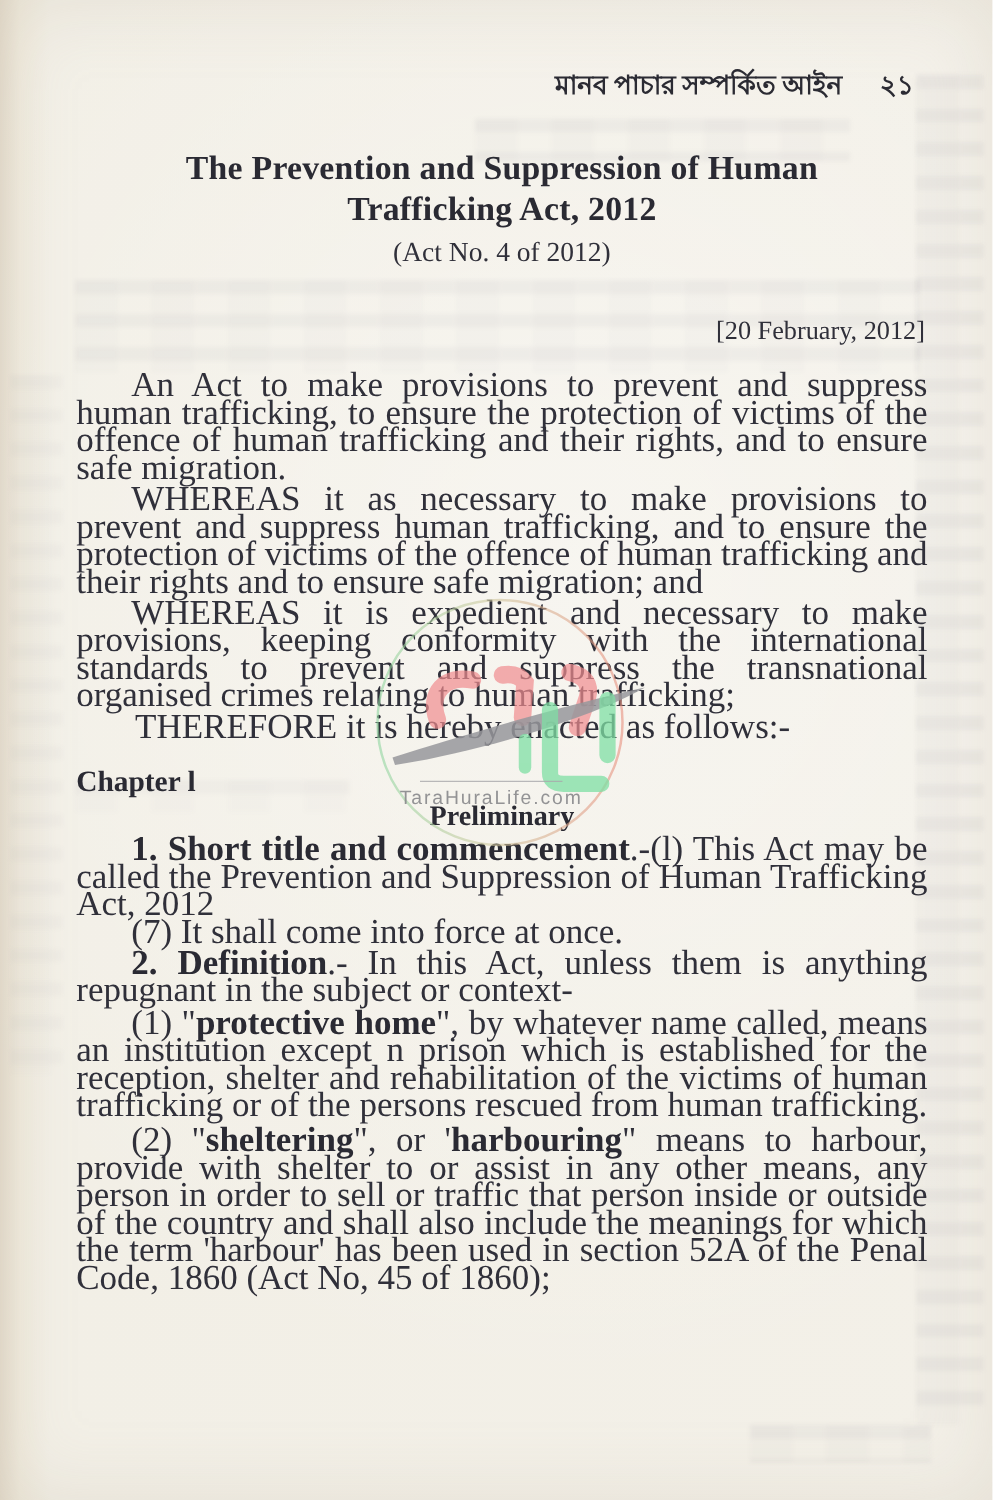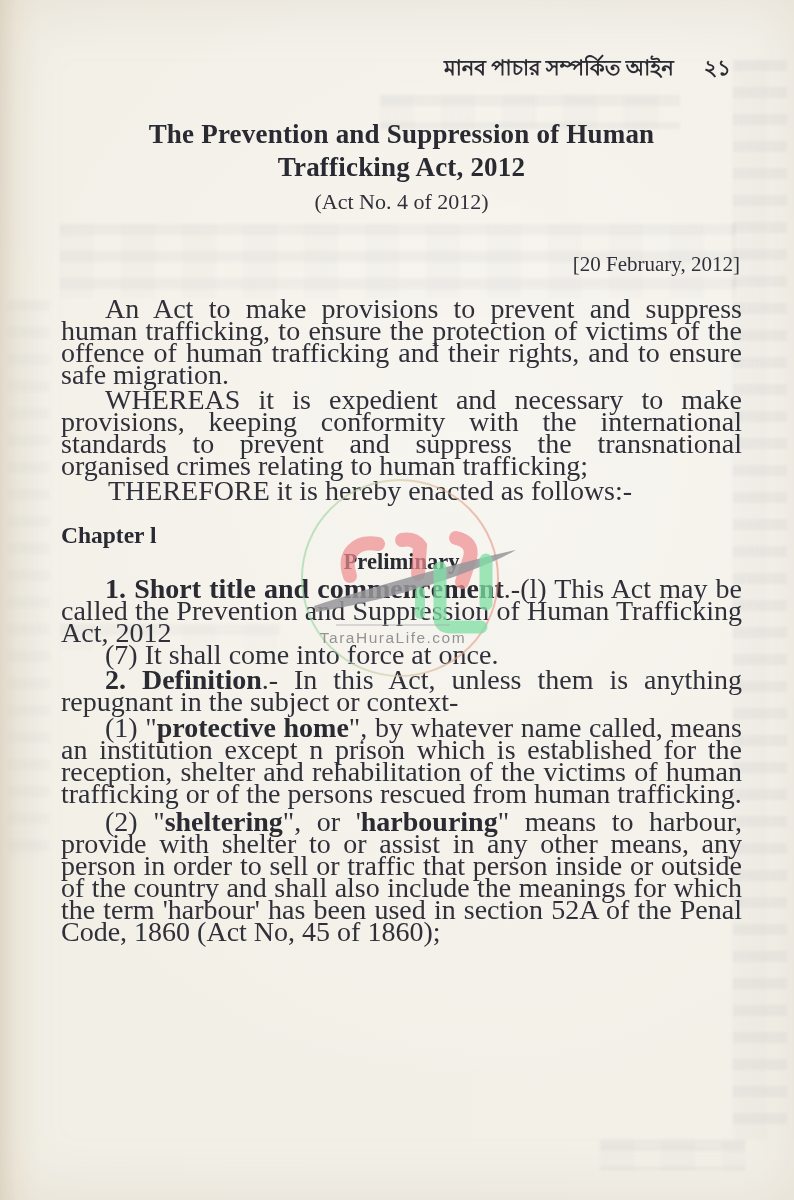--- a/index.html
+++ b/index.html
@@ -82,20 +82,21 @@
   <div class="content">
 
     <h1 class="act-title"><span>The Prevention and Suppression of Human</span><br><span>Trafficking Act, 2012</span></h1>
 
     <div class="act-no">(Act No. 4 of 2012)</div>
 
     <div class="enact-date">[20 February, 2012]</div>
 
     <p class="body m1">An Act to make provisions to prevent and suppress human trafficking, to ensure the protection of victims of the offence of human trafficking and their rights, and to ensure safe migration.</p>
 
+    <p class="body m2">WHEREAS it as necessary to make provisions to prevent and suppress human trafficking, and to ensure the protection of victims of the offence of human trafficking and their rights and to ensure safe migration; and</p>
 
     <p class="body m2">WHEREAS it is expedient and necessary to make provisions, keeping conformity with the international standards to prevent and suppress the transnational organised crimes relating to human trafficking;</p>
 
     <p class="body m2 therefore">THEREFORE it is hereby enacted as follows:-</p>
 
     <div class="chapter-h">Chapter l</div>
     <div class="chapter-sub">Preliminary</div>
 
     <p class="body m2"><b>1. Short title and commencement</b><span>.-(l) This Act may be called the Prevention and Suppression of Human Trafficking Act, 2012</span></p>
 

